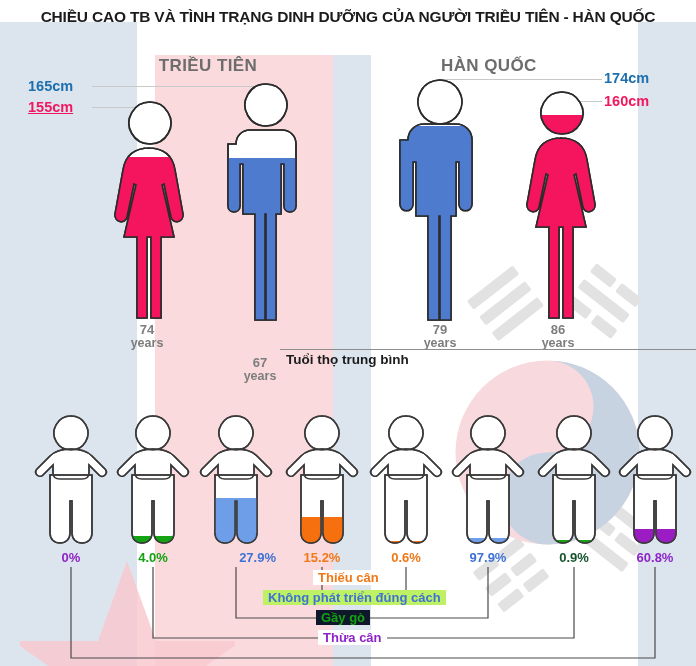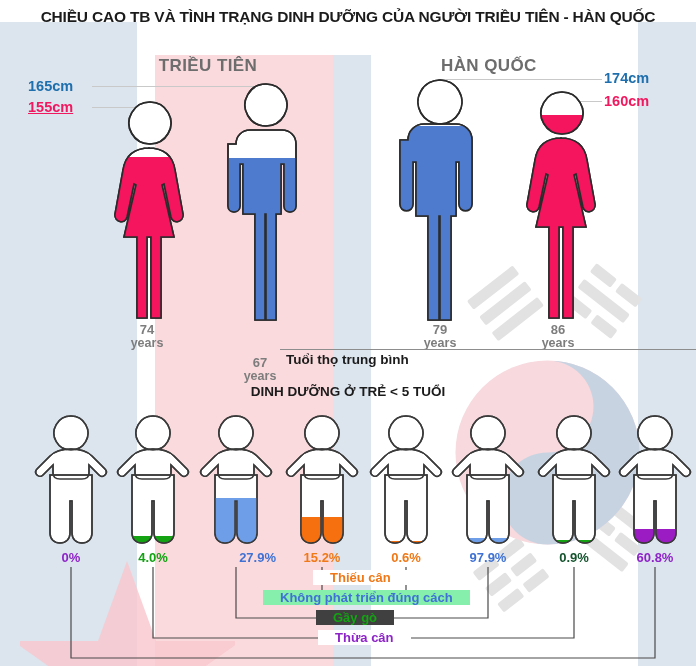--- a/index.html
+++ b/index.html
@@ -70,21 +70,21 @@
   .nutri-head{position:absolute;left:0;top:384px;width:696px;text-align:center;
     font-size:13.5px;font-weight:bold;color:#1b1b1b;letter-spacing:0px;}
 
   
   .child{position:absolute;top:413px;}
 
   
   .pct{position:absolute;top:550px;width:80px;text-align:center;font-size:13px;font-weight:bold;}
 
   
-  .legend-label{position:absolute;font-size:13px;font-weight:bold;background:transparent;padding:0 17px;}
+  .legend-label{position:absolute;font-size:13px;font-weight:bold;background:transparent;padding:0 5px;}
   .brk{position:absolute;}
 </style>
 </head>
 <body>
 
 <div id="root">
 
   <div class="bg-layer">
     <div class="panel-outer-left"></div>
     <div class="panel-outer-right"></div>
@@ -238,21 +238,20 @@
     <span class="unit">years</span>
   </div>
   <div class="life" id="life-sk-f">
     <span class="yr">86</span>
     <span class="unit">years</span>
   </div>
 
   <div class="sep-line"></div>
   <div class="life-caption">Tuổi thọ trung bình</div>
 
-  <div class="nutri-head">DINH DƯỠNG Ở TRẺ &lt; 5 TUỔI</div>
 
   <div class="child" style="left:31px;">
     <svg width="80" height="134" viewBox="0 0 80 134">
       <defs>
           <clipPath id="cc1">
             <path d="M40 3a17 17 0 1 1-0.1 0zM40 36c-9 0-16 2-21 7l-13 13c-4 4 2 10 6 6l10-10v8c0 4 3 6 7 6h22c4 0 7-2 7-6v-8l10 10c4 4 10-2 6-6l-13-13c-5-5-12-7-21-7zM19 62v58c0 6 4 10 10 10s10-4 10-10V88h2v32c0 6 4 10 10 10s10-4 10-10V62z"></path>
           </clipPath>
         </defs>
       <g fill="#ffffff" stroke="#3a3a3a" stroke-width="1.5">
         <path d="M40 3a17 17 0 1 1-0.1 0z"></path>
@@ -447,17 +446,17 @@
 
       <path d="M236 2 L236 53 L488 53 L488 2"></path>
 
       <path d="M153 2 L153 73 L574 73 L574 2"></path>
 
       <path d="M71 2 L71 93 L655 93 L655 2"></path>
     </g>
   </svg>
 
   <div class="legend-label" style="left:313px;top:570px;color:#f07817;background:#ffffff;">Thiếu cân</div>
-  <div class="legend-label" style="left:263px;top:590px;color:#3f72d4;background:#86efac;text-align:center;">Không phát triển đúng cách</div>
-  <div class="legend-label" style="left:316px;top:610px;color:#13a313;background:#404040;">Gầy gò</div>
+  <div class="legend-label" style="left:263px;top:590px;color:#3f72d4;background:#bef264;text-align:center;">Không phát triển đúng cách</div>
+  <div class="legend-label" style="left:316px;top:610px;color:#13a313;background:#0f172a;">Gầy gò</div>
   <div class="legend-label" style="left:318px;top:630px;color:#8e24c8;background:#ffffff;">Thừa cân</div>
 
 </div>
 
 </body></html>

